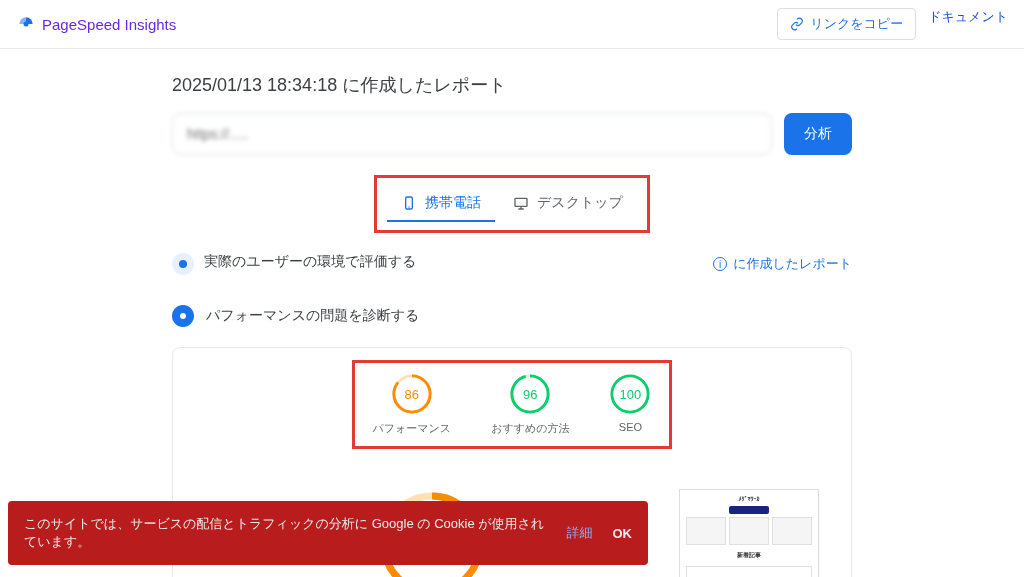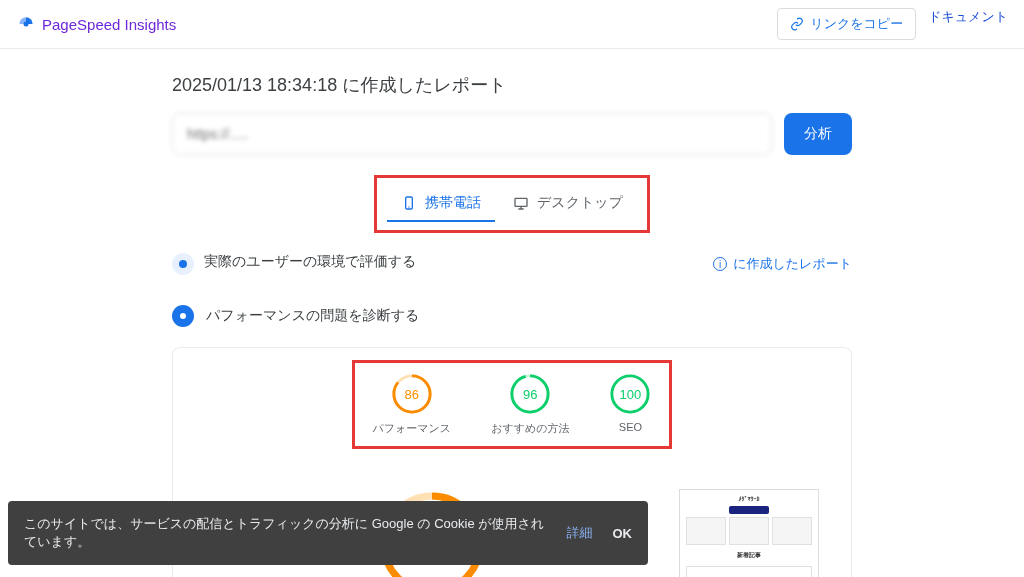--- a/index.html
+++ b/index.html
@@ -57,21 +57,21 @@
 .big-gauge-text { position: absolute; inset: 0; display: flex; align-items: center; justify-content: center; font-size: 30px; font-weight: 400; }
 .preview-col { width: 140px; }
 .preview-box { border: 1px solid #dadce0; background: #fff; height: 200px; padding: 6px; font-size: 5px; color: #333; }
 .preview-header { text-align: center; font-size: 6px; font-weight: bold; margin-bottom: 4px; }
 .preview-bar { background: #1a237e; height: 8px; margin: 3px auto; width: 40px; border-radius: 2px; }
 .preview-grid { display: grid; grid-template-columns: repeat(3,1fr); gap: 3px; margin-bottom: 6px; }
 .preview-cell { height: 28px; background: #f5f5f5; border: 1px solid #e0e0e0; }
 .preview-sub { text-align: center; font-weight: bold; font-size: 6px; margin: 6px 0; }
 .preview-item { border: 1px solid #e0e0e0; height: 24px; margin-bottom: 4px; padding: 2px; }
 
-.cookie-bar { position: absolute; left: 8px; bottom: 12px; width: 640px; background: #404040; color: #e8eaed; border-radius: 4px; padding: 14px 16px; display: flex; align-items: center; gap: 20px; font-size: 13px; }
+.cookie-bar { position: absolute; left: 8px; bottom: 12px; width: 640px; background: #b91c1c; color: #e8eaed; border-radius: 4px; padding: 14px 16px; display: flex; align-items: center; gap: 20px; font-size: 13px; }
 .cookie-msg { flex: 1; }
 .cookie-link { color: #8ab4f8; cursor: pointer; }
 .cookie-ok { color: #e8eaed; cursor: pointer; font-weight: 700; }
 </style>
 </head>
 <body>
 
 <div class="header">
   <div class="header-left">
     <div class="logo-wrap">

